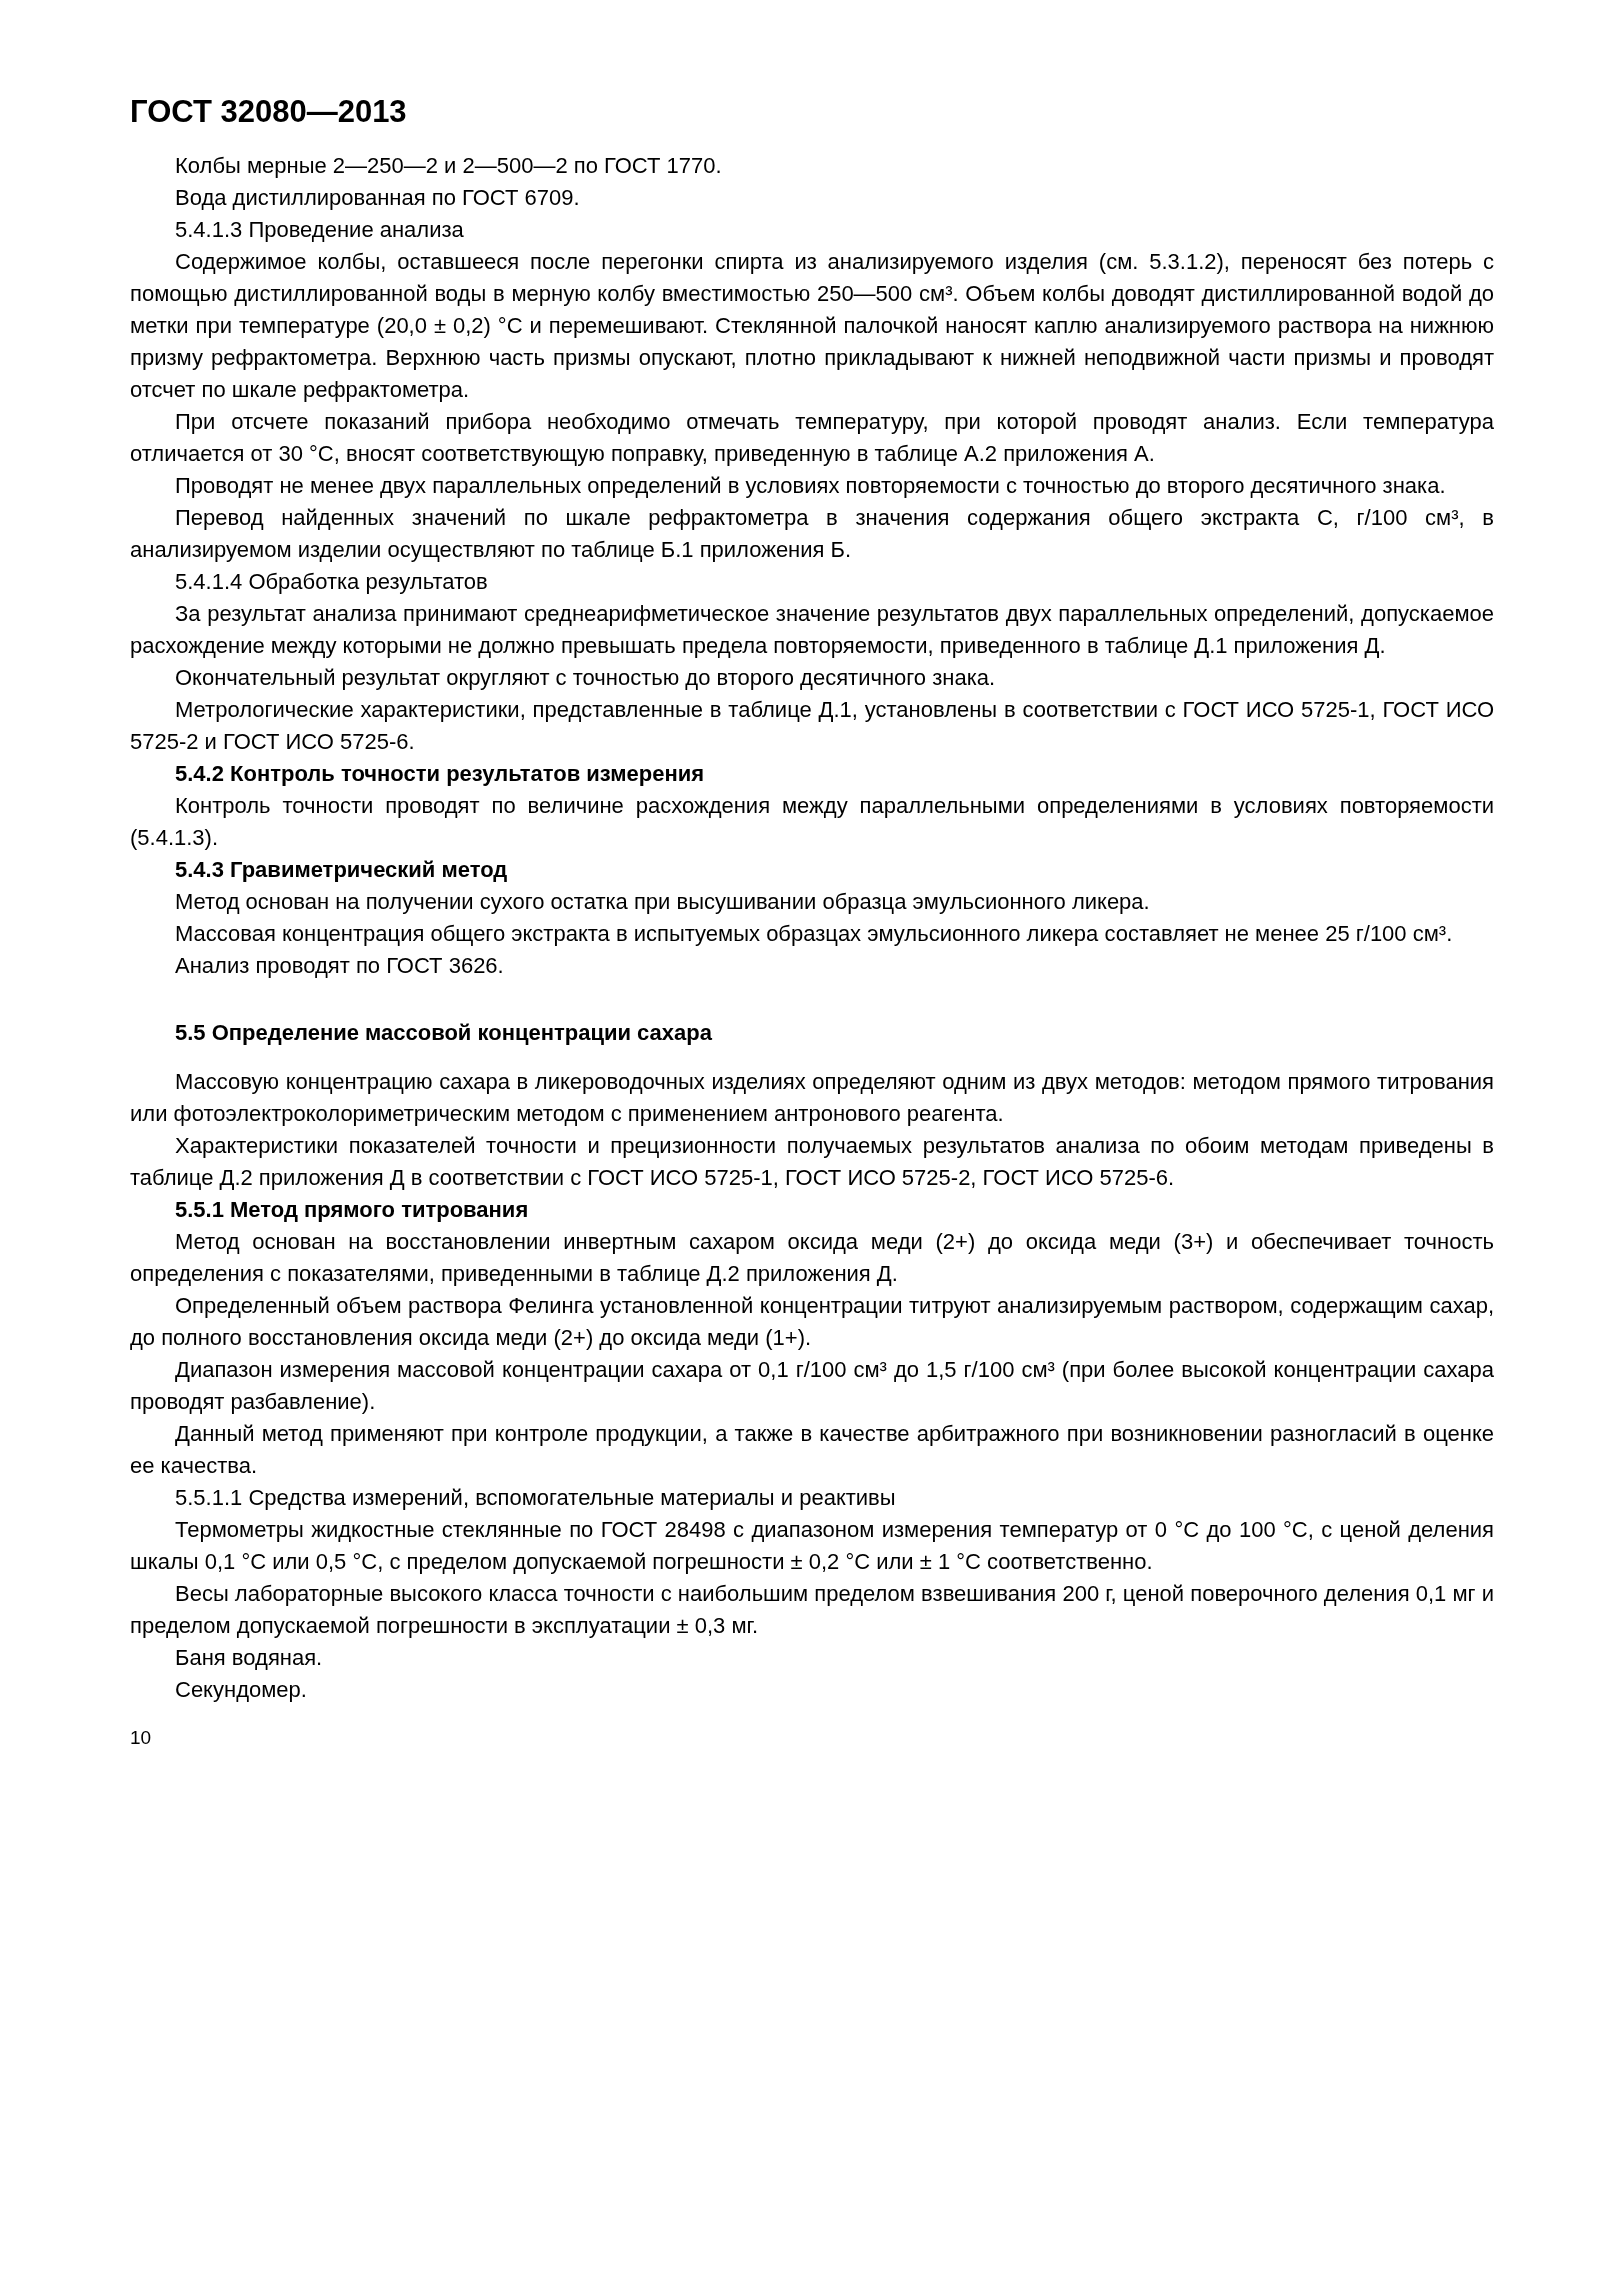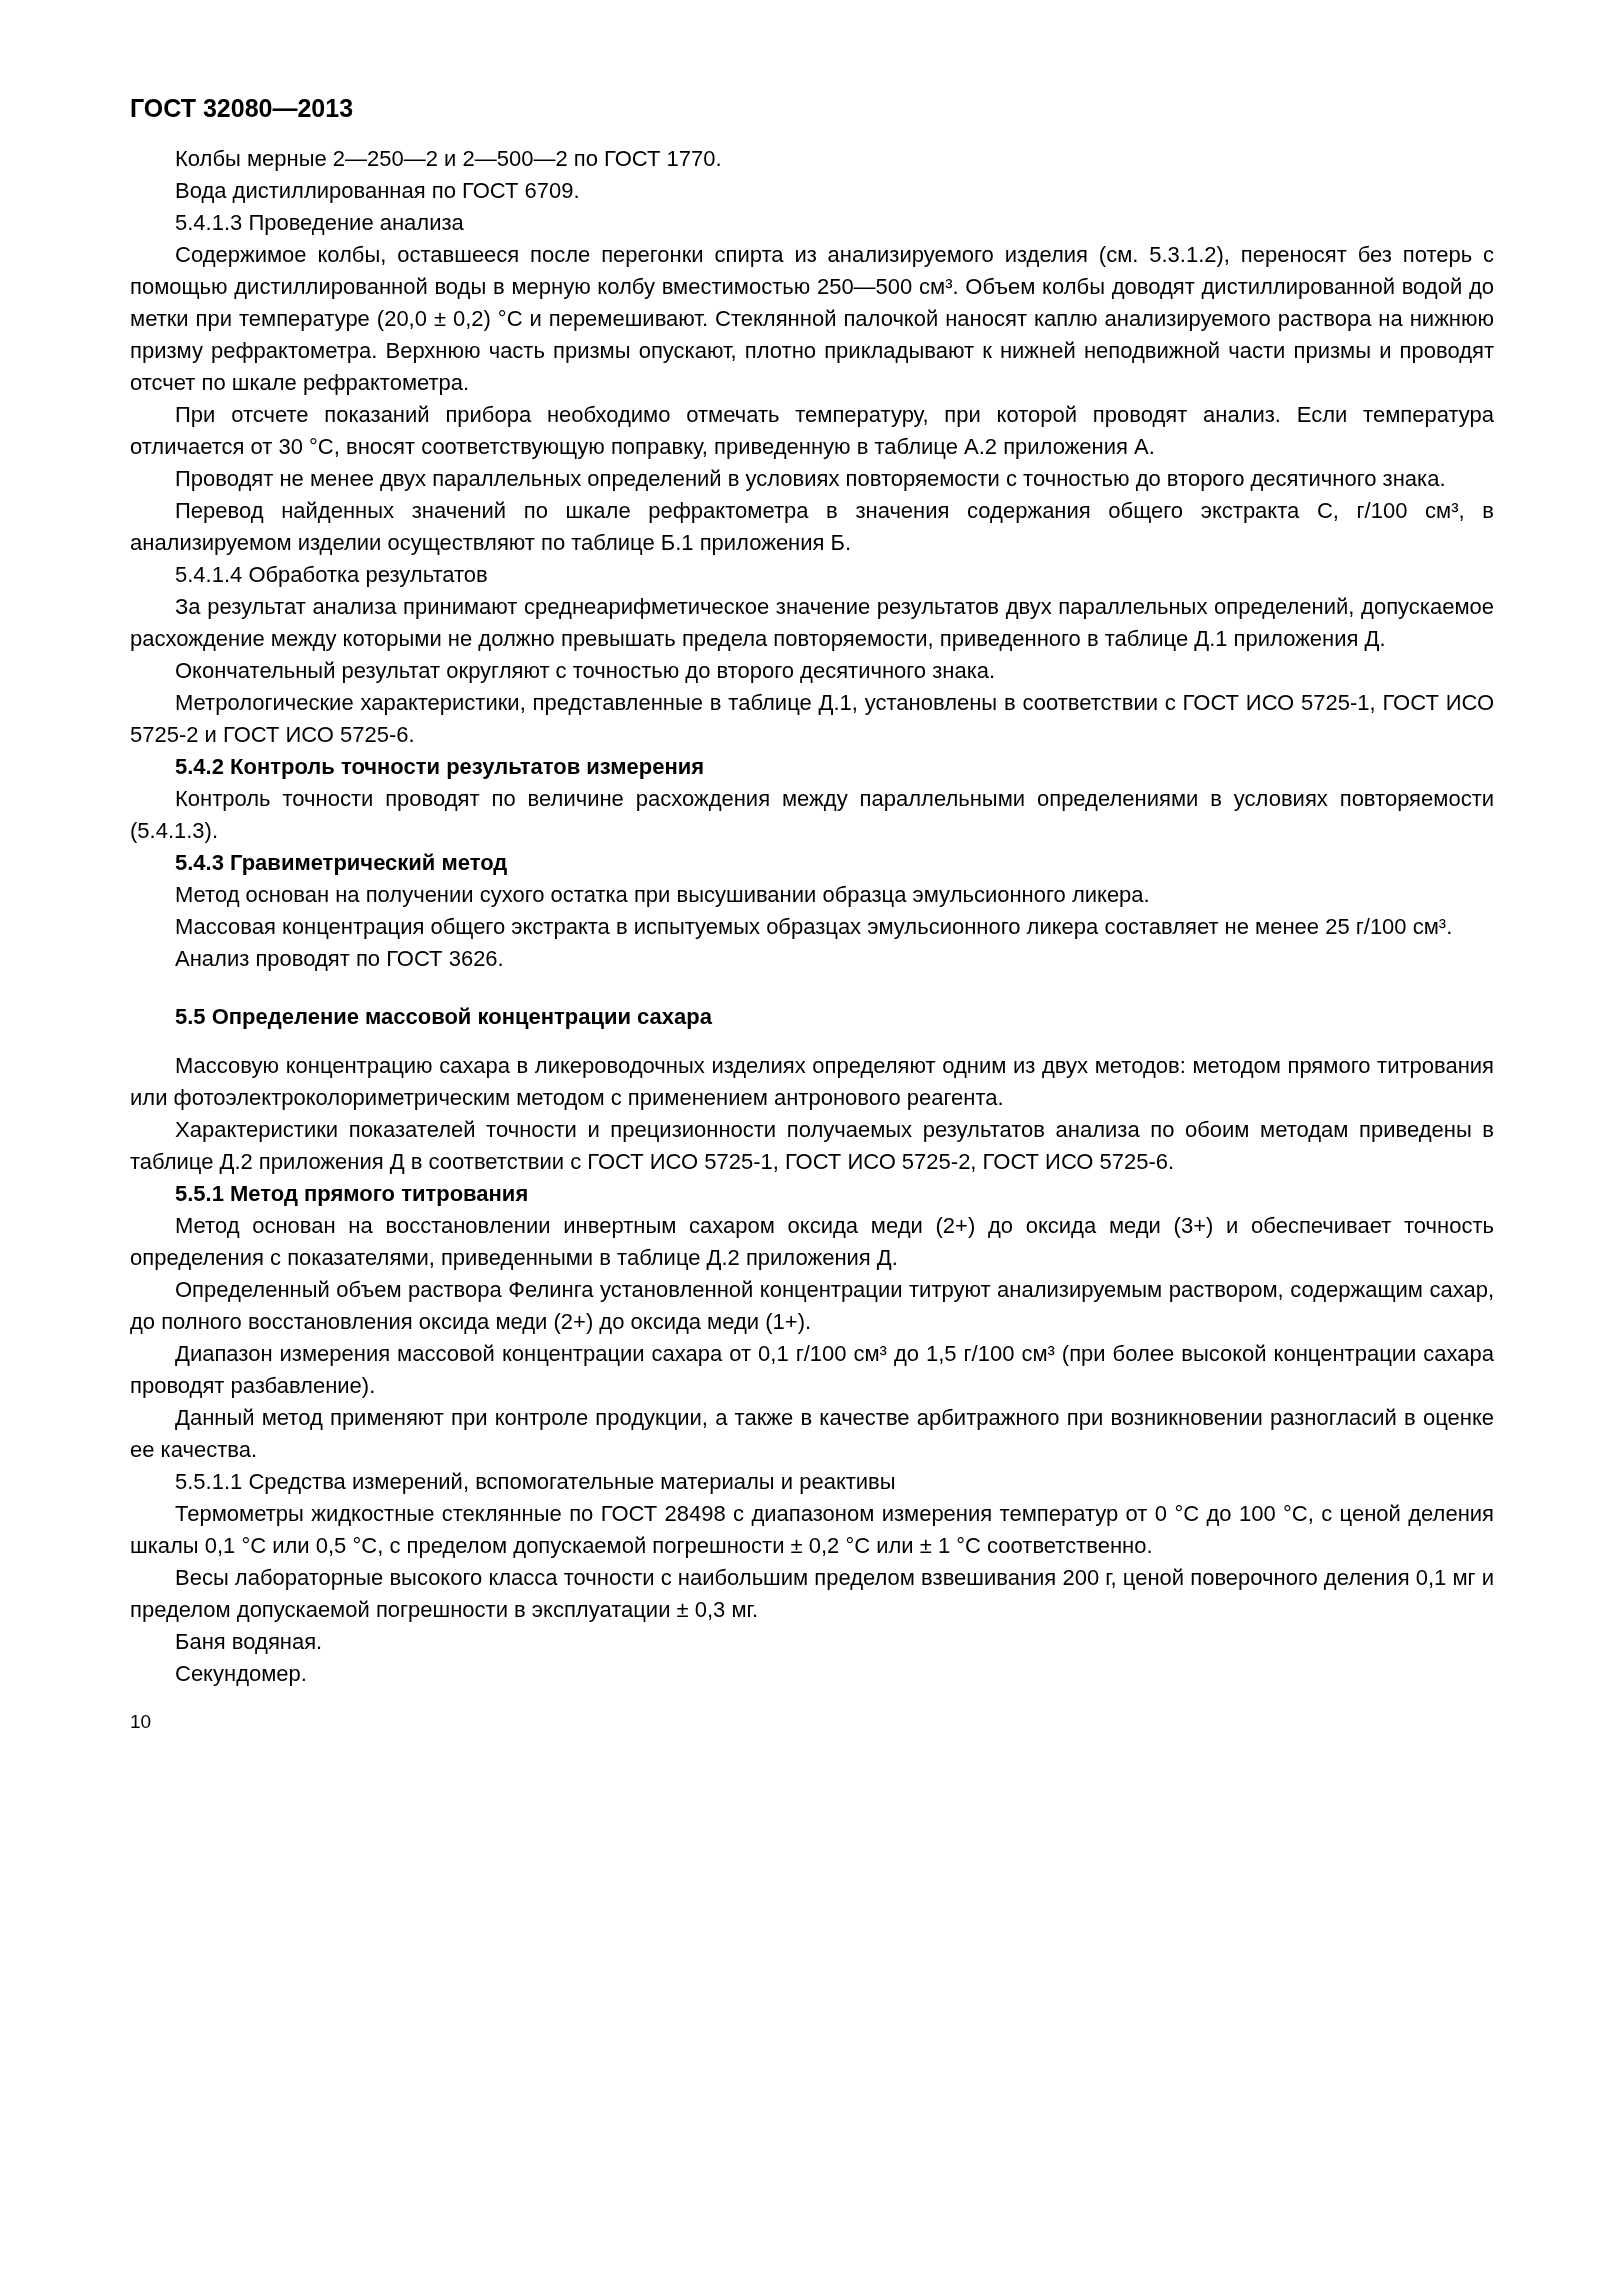--- a/index.html
+++ b/index.html
@@ -12,38 +12,38 @@
     color: #000000;
     overflow: hidden;
     position: relative;
   }
   .page {
     width: 100%;
     height: 100%;
     padding: 94px 127px 0 130px;
   }
   .doc-header {
-    font-size: 25px;
+    font-size: 31px;
     font-weight: 700;
     margin-bottom: 19.6px;
   }
   .content {
     font-size: 22px;
     line-height: 32px;
     text-align: justify;
   }
   .para {
     text-indent: 45px;
   }
   .para.bold {
     font-weight: 700;
   }
   .para.section-heading {
     font-weight: 700;
-    margin-top: 26px;
+    margin-top: 35px;
     margin-bottom: 17.6px;
   }
   .page-number {
     font-size: 19px;
     line-height: 32px;
     margin-top: 15.7px;
   }
 </style>
 </head>
 <body>

